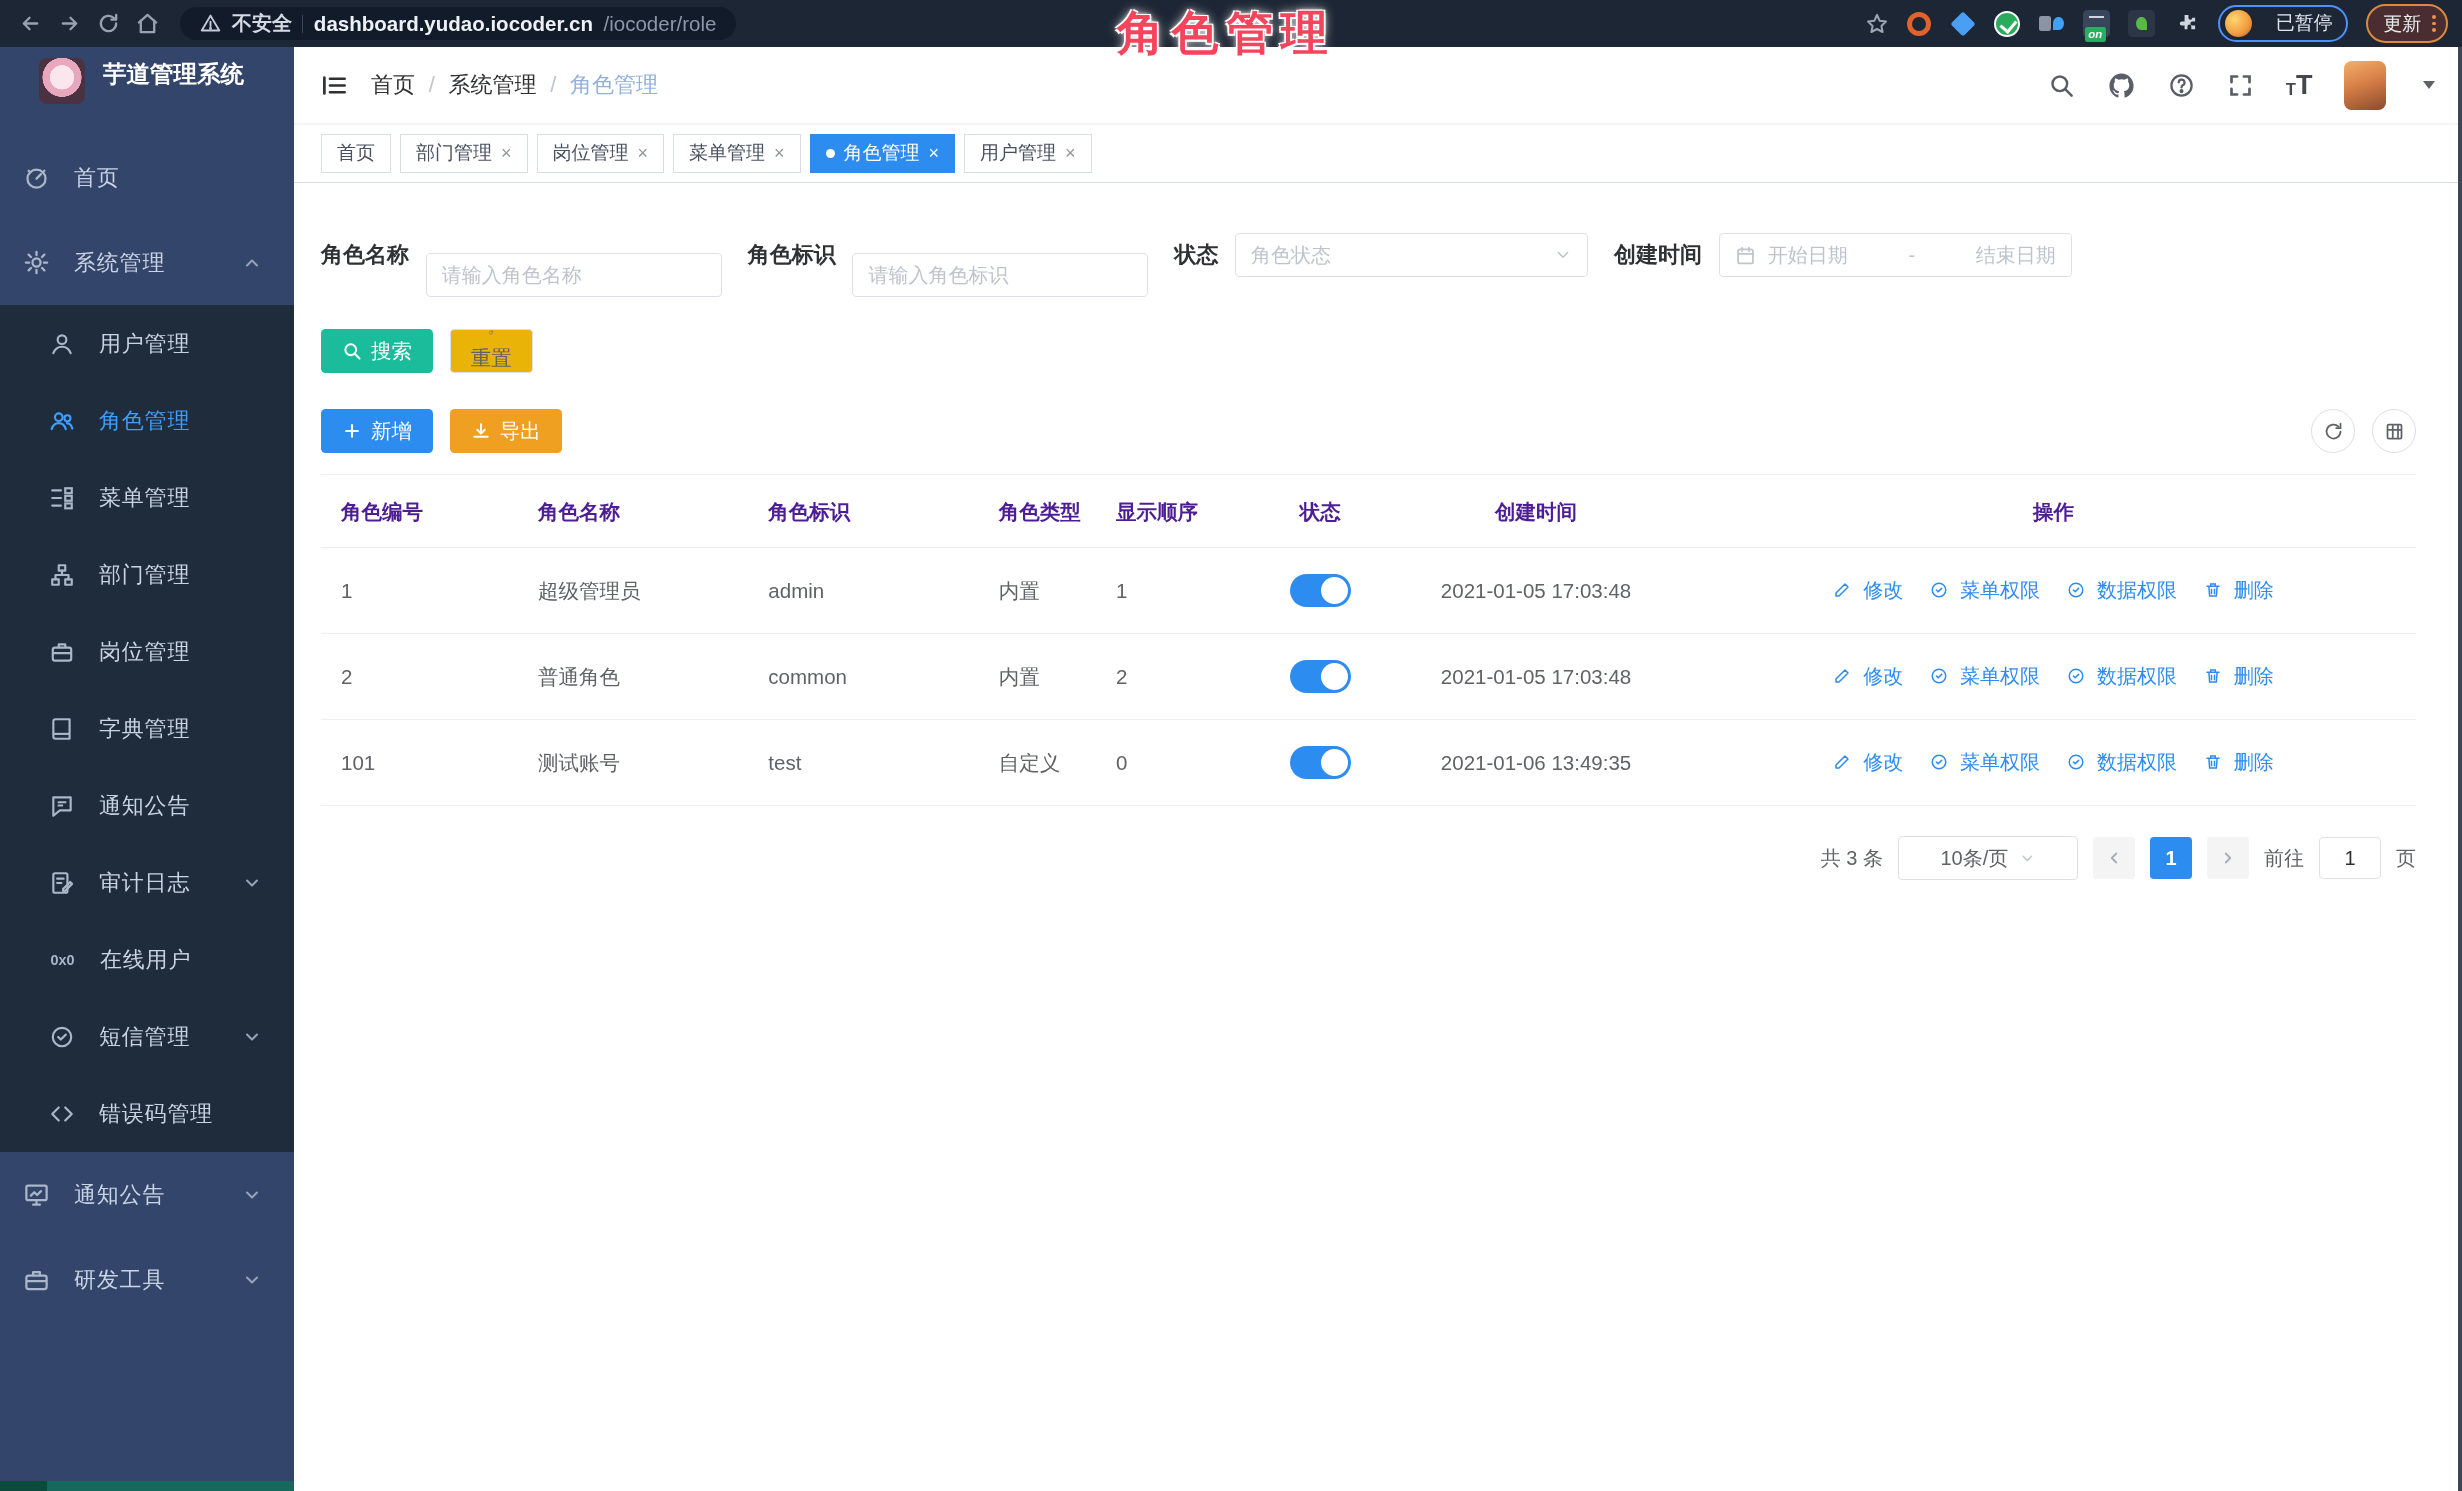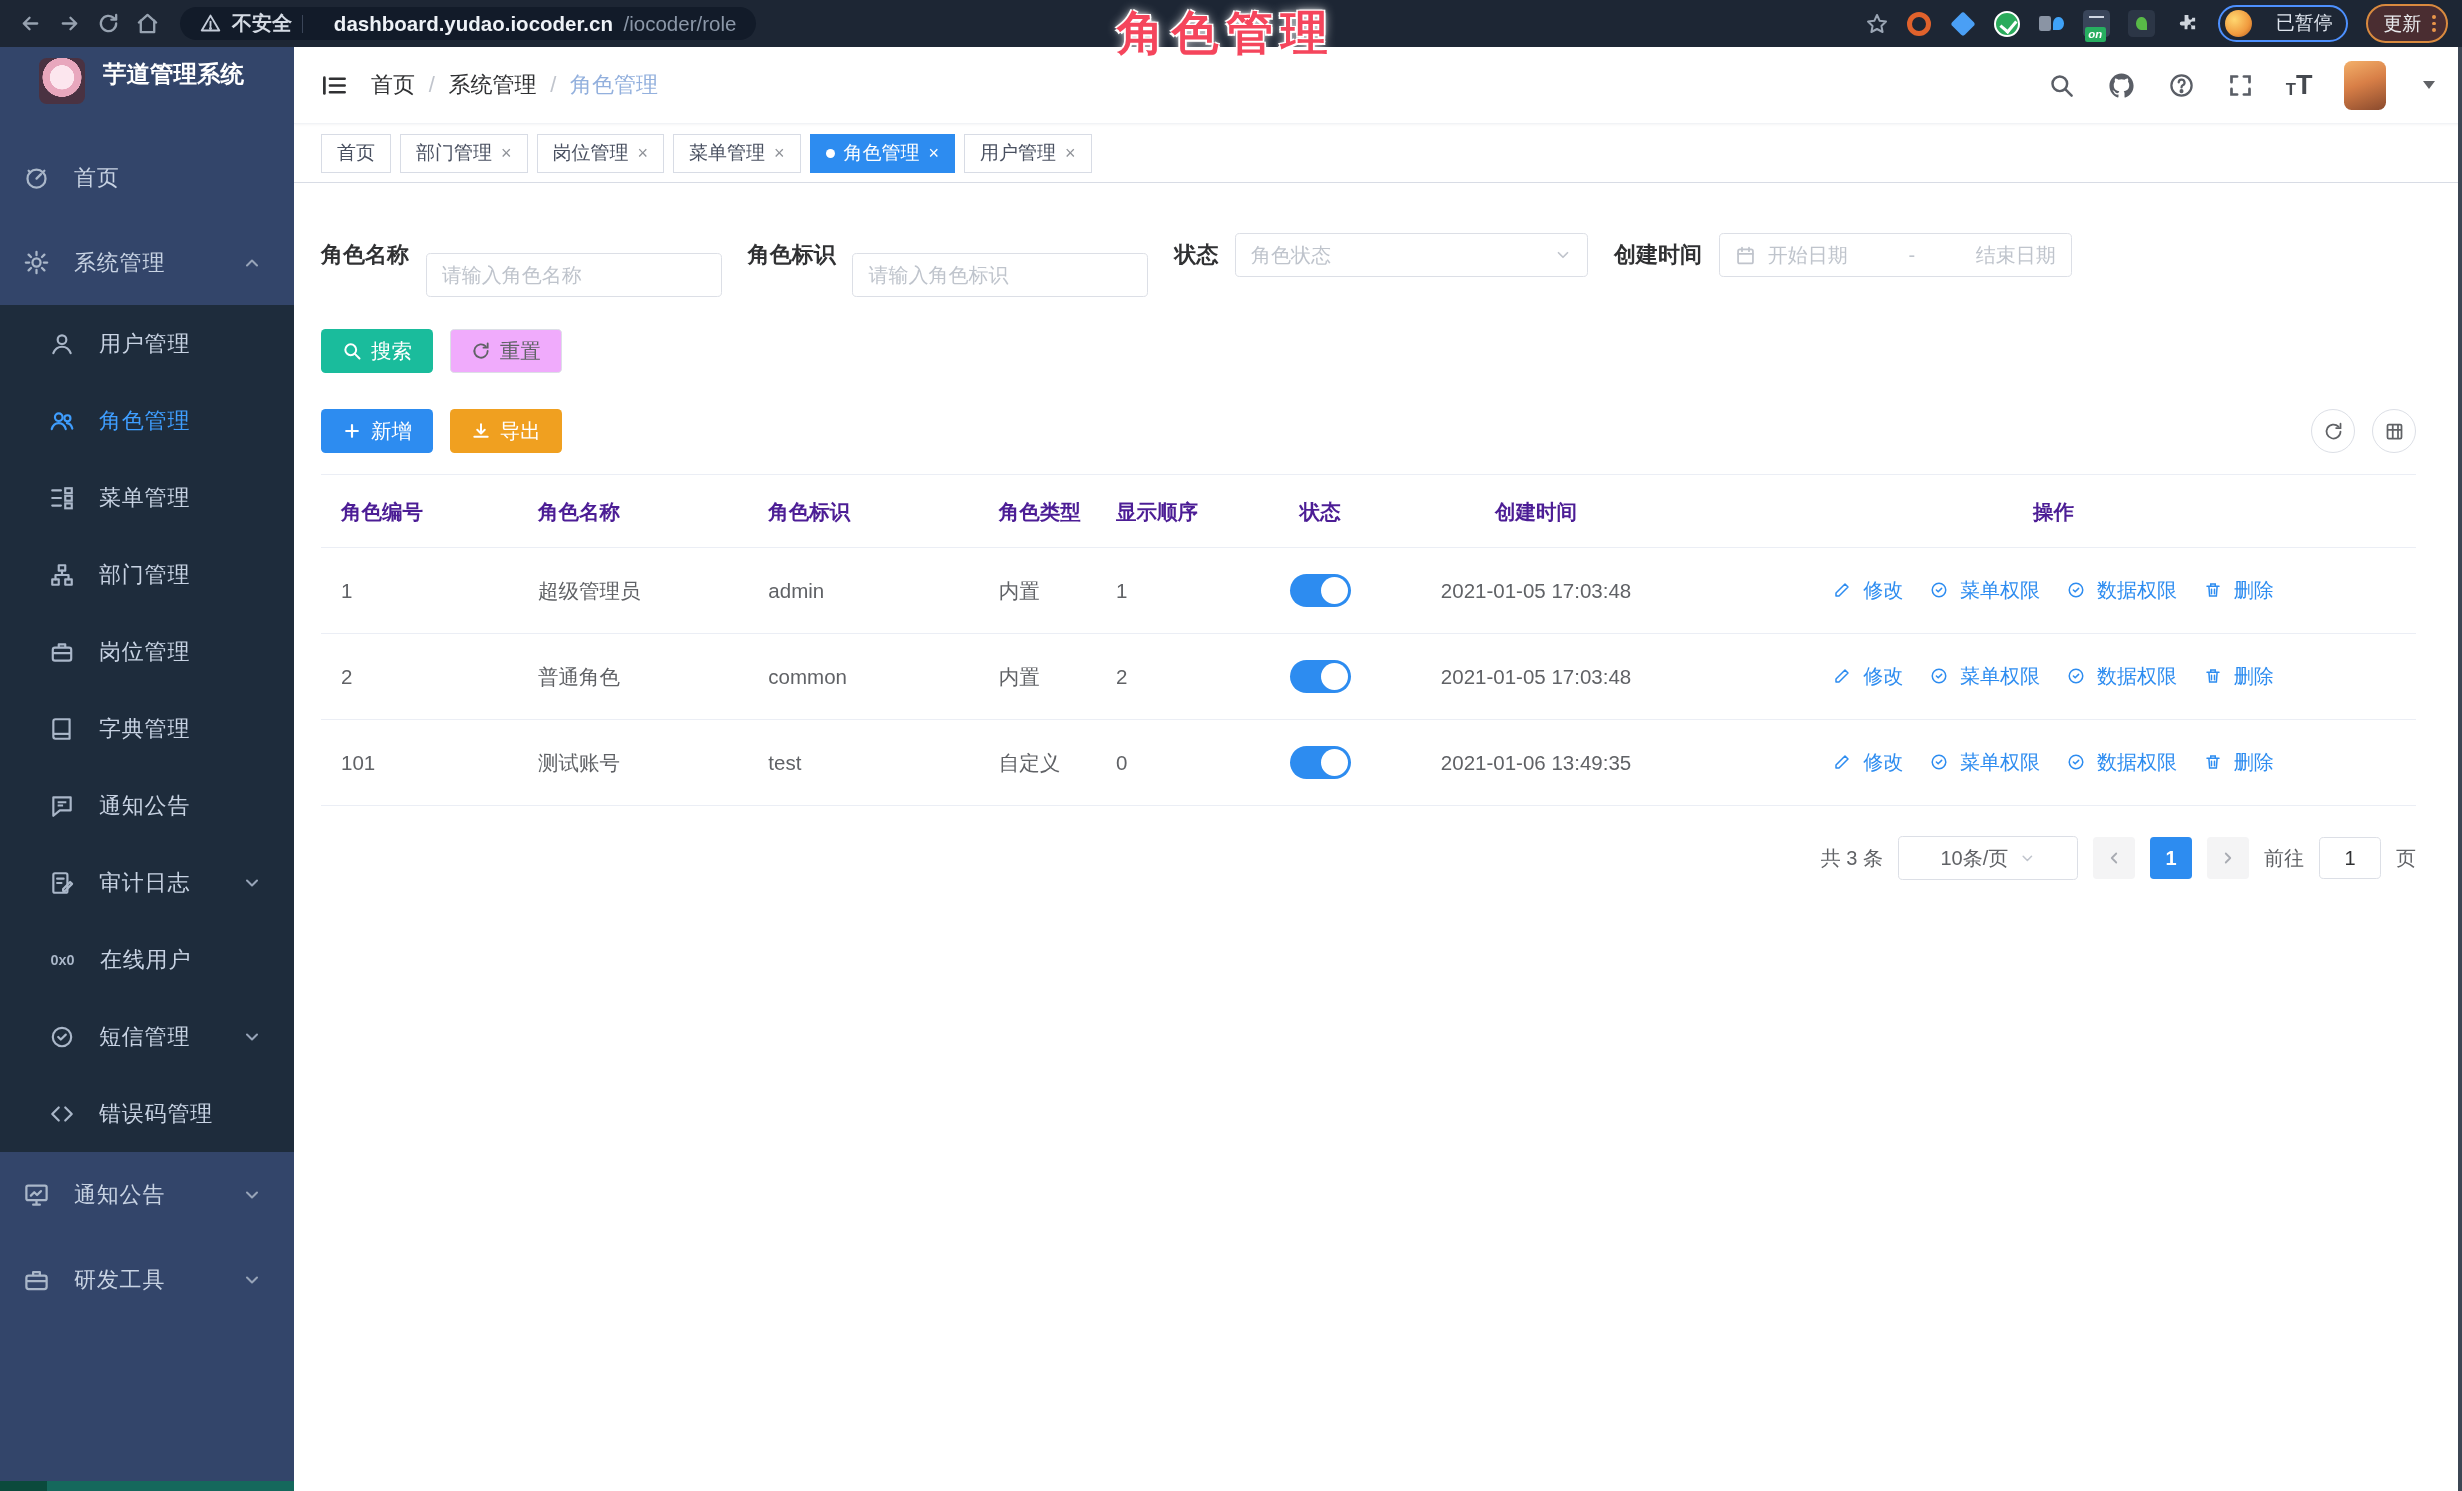--- a/index.html
+++ b/index.html
@@ -27,21 +27,21 @@
     background:#1d2634;display:flex;align-items:center;padding:0 13.7px;z-index:5;
   }
   .nav-btn{width:33px;height:33px;display:flex;align-items:center;justify-content:center;color:#97a2b0;margin-right:6px;border-radius:50%;}
   .url-pill{
     height:33px;min-width:440px;background:#121b29;border-radius:16.7px;
     display:flex;align-items:center;gap:10.6px;padding:0 20px;margin-left:10.6px;
   }
   .warn-ico{color:#c3cbd8;}
   .sec-label{color:#d4dae3;font-size:20px;font-weight:600;}
   .pill-div{width:0.8px;height:18px;background:#3a4558;}
-  .url-host{color:#eef2f7;font-size:20.5px;font-weight:600;margin-left:20px;}
+  .url-host{color:#eef2f7;font-size:20.5px;font-weight:600;}
   .url-path{color:#8b97a8;font-size:20.5px;}
   .b-spacer{flex:1;}
   .browser-right{display:flex;align-items:center;gap:18px;}
   .ext{width:27px;height:27px;display:flex;align-items:center;justify-content:center;position:relative;}
   .ext-target{border:5.3px solid #e0622c;border-radius:50%;width:24px;height:24px;}
   .ext-gem{width:18px;height:18px;background:#4a9ff5;transform:rotate(45deg);border-radius:3px;}
   .ext-check{width:26px;height:26px;border-radius:50%;background:#2bab5c;border:2.3px solid #fff;position:relative;}
   .ext-check::after{content:"";position:absolute;left:6.8px;top:4.6px;width:7.6px;height:12px;border:solid #fff;border-width:0 3px 3px 0;transform:rotate(40deg);}
   .ext-duo::before{content:"";width:12px;height:15px;background:#8a94a4;border-radius:2.3px;margin-right:2.3px;}
   .ext-duo::after{content:"";width:10.6px;height:13.7px;background:#3fa2f7;border-radius:50% 50% 50% 0;}
@@ -159,21 +159,21 @@
   .range-sep{color:#bfc4cc;flex:1;text-align:center;}
   .cal-ico{color:#c0c4cc;}
 
   .btn-row{margin-top:32px;display:flex;align-items:center;gap:16.7px;}
   .toolbar-row{margin-top:36px;display:flex;align-items:center;gap:16.7px;}
   .btn{
     height:44px;border-radius:4.6px;display:inline-flex;align-items:center;gap:9px;
     padding:0 20px;font-size:20.5px;border:0.8px solid transparent;cursor:pointer;font-family:inherit;
   }
   .btn-search{background:var(--teal);color:#fff;}
-  .btn-reset{background:#f0abfc;color:#606266;border-color:var(--border);}
+  .btn-reset{background:#eab308;color:#606266;border-color:var(--border);flex-direction:column;}
   .btn-add{background:var(--primary);color:#fff;}
   .btn-export{background:var(--orange);color:#fff;}
   .tb-spacer{flex:1;}
   .circle-btn{
     width:44px;height:44px;border-radius:50%;border:0.8px solid var(--border);background:#fff;
     display:flex;align-items:center;justify-content:center;color:#606266;cursor:pointer;
   }
 
   
   table{width:100%;border-collapse:collapse;margin-top:21px;border-top:0.8px solid var(--table-border);}

